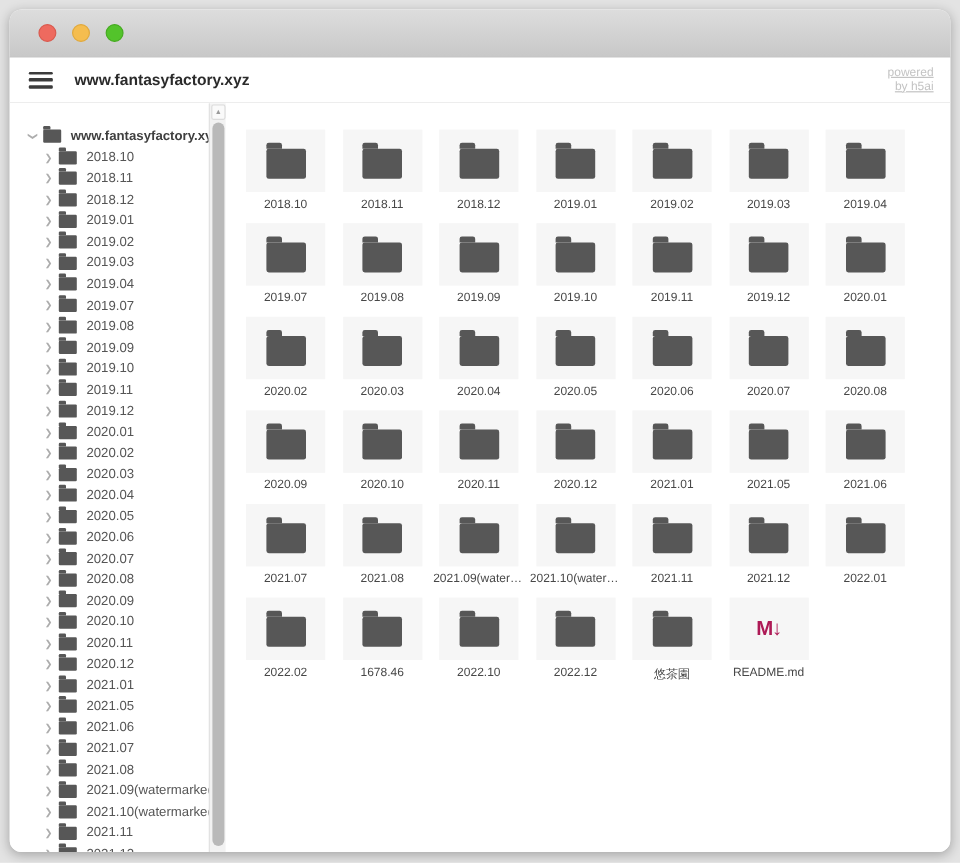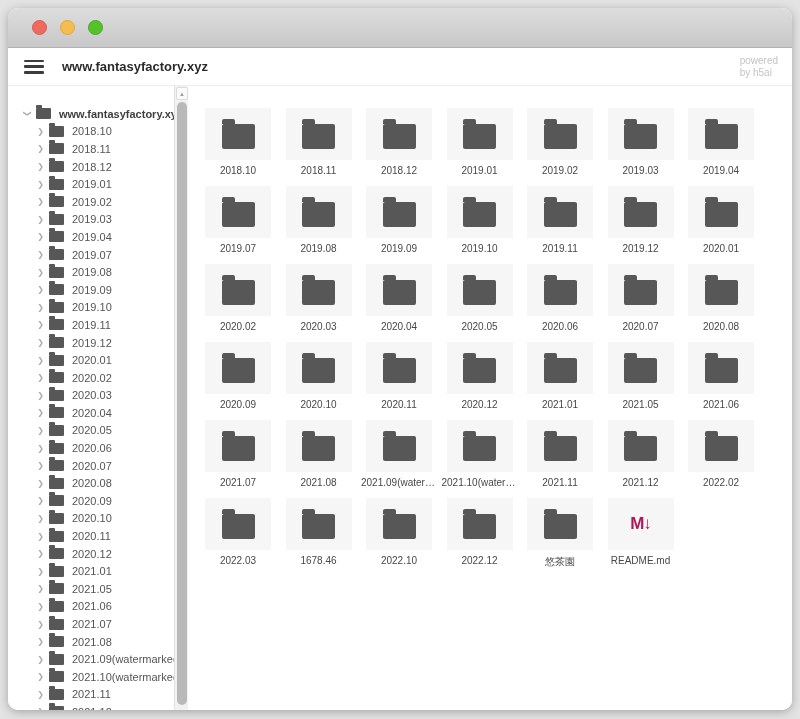--- a/index.html
+++ b/index.html
@@ -19,21 +19,21 @@
   .dot.yellow { background:#f5bd4f; border:1px solid #e0a93e; }
   .dot.green { background:#53c32b; border:1px solid #46ab22; }
 
   
   .toolbar { height:38px; flex:0 0 38px; background:#fff; display:flex; align-items:center;
              border-bottom:1px solid #ededed; padding:0 14px 0 16px; }
   .hamburger { width:20px; height:14px; display:flex; flex-direction:column;
                justify-content:space-between; cursor:pointer; }
   .hamburger span { display:block; height:2.5px; background:#3c3c3c; border-radius:1px; }
   .tb-title { margin-left:18px; font-size:13px; font-weight:bold; color:#2b2b2b; cursor:pointer; }
-  .powered { margin-left:auto; font-size:10px; line-height:12px; color:#c3c3c3; }
+  .powered { margin-left:auto; text-align:right; font-size:10px; line-height:12px; color:#c3c3c3;text-decoration:underline; }
 
   
   .content { flex:1; display:flex; overflow:hidden; background:#fff; }
 
   
   .sidebar { width:166px; flex:0 0 166px; padding-top:19px; overflow:hidden; }
   .trow { height:17.6px; display:flex; align-items:center; cursor:pointer; white-space:nowrap; }
   .trow.root { padding-left:13px; }
   .trow.child { padding-left:26px; }
   .chev { width:13px; flex:0 0 13px; font-size:8px; color:#adadad; text-align:center; }
@@ -482,27 +482,27 @@
           <div class="cell">
             <div class="tile">
               <span class="gfolder"></span>
             </div>
             <div class="clabel">2021.12</div>
           </div>
           <div class="cell">
             <div class="tile">
               <span class="gfolder"></span>
             </div>
+            <div class="clabel">2022.01</div>
+          </div>
+          <div class="cell">
+            <div class="tile">
+              <span class="gfolder"></span>
+            </div>
             <div class="clabel">2022.02</div>
-          </div>
-          <div class="cell">
-            <div class="tile">
-              <span class="gfolder"></span>
-            </div>
-            <div class="clabel">2022.03</div>
           </div>
           <div class="cell">
             <div class="tile">
               <span class="gfolder"></span>
             </div>
             <div class="clabel">1678.46</div>
           </div>
           <div class="cell">
             <div class="tile">
               <span class="gfolder"></span>

